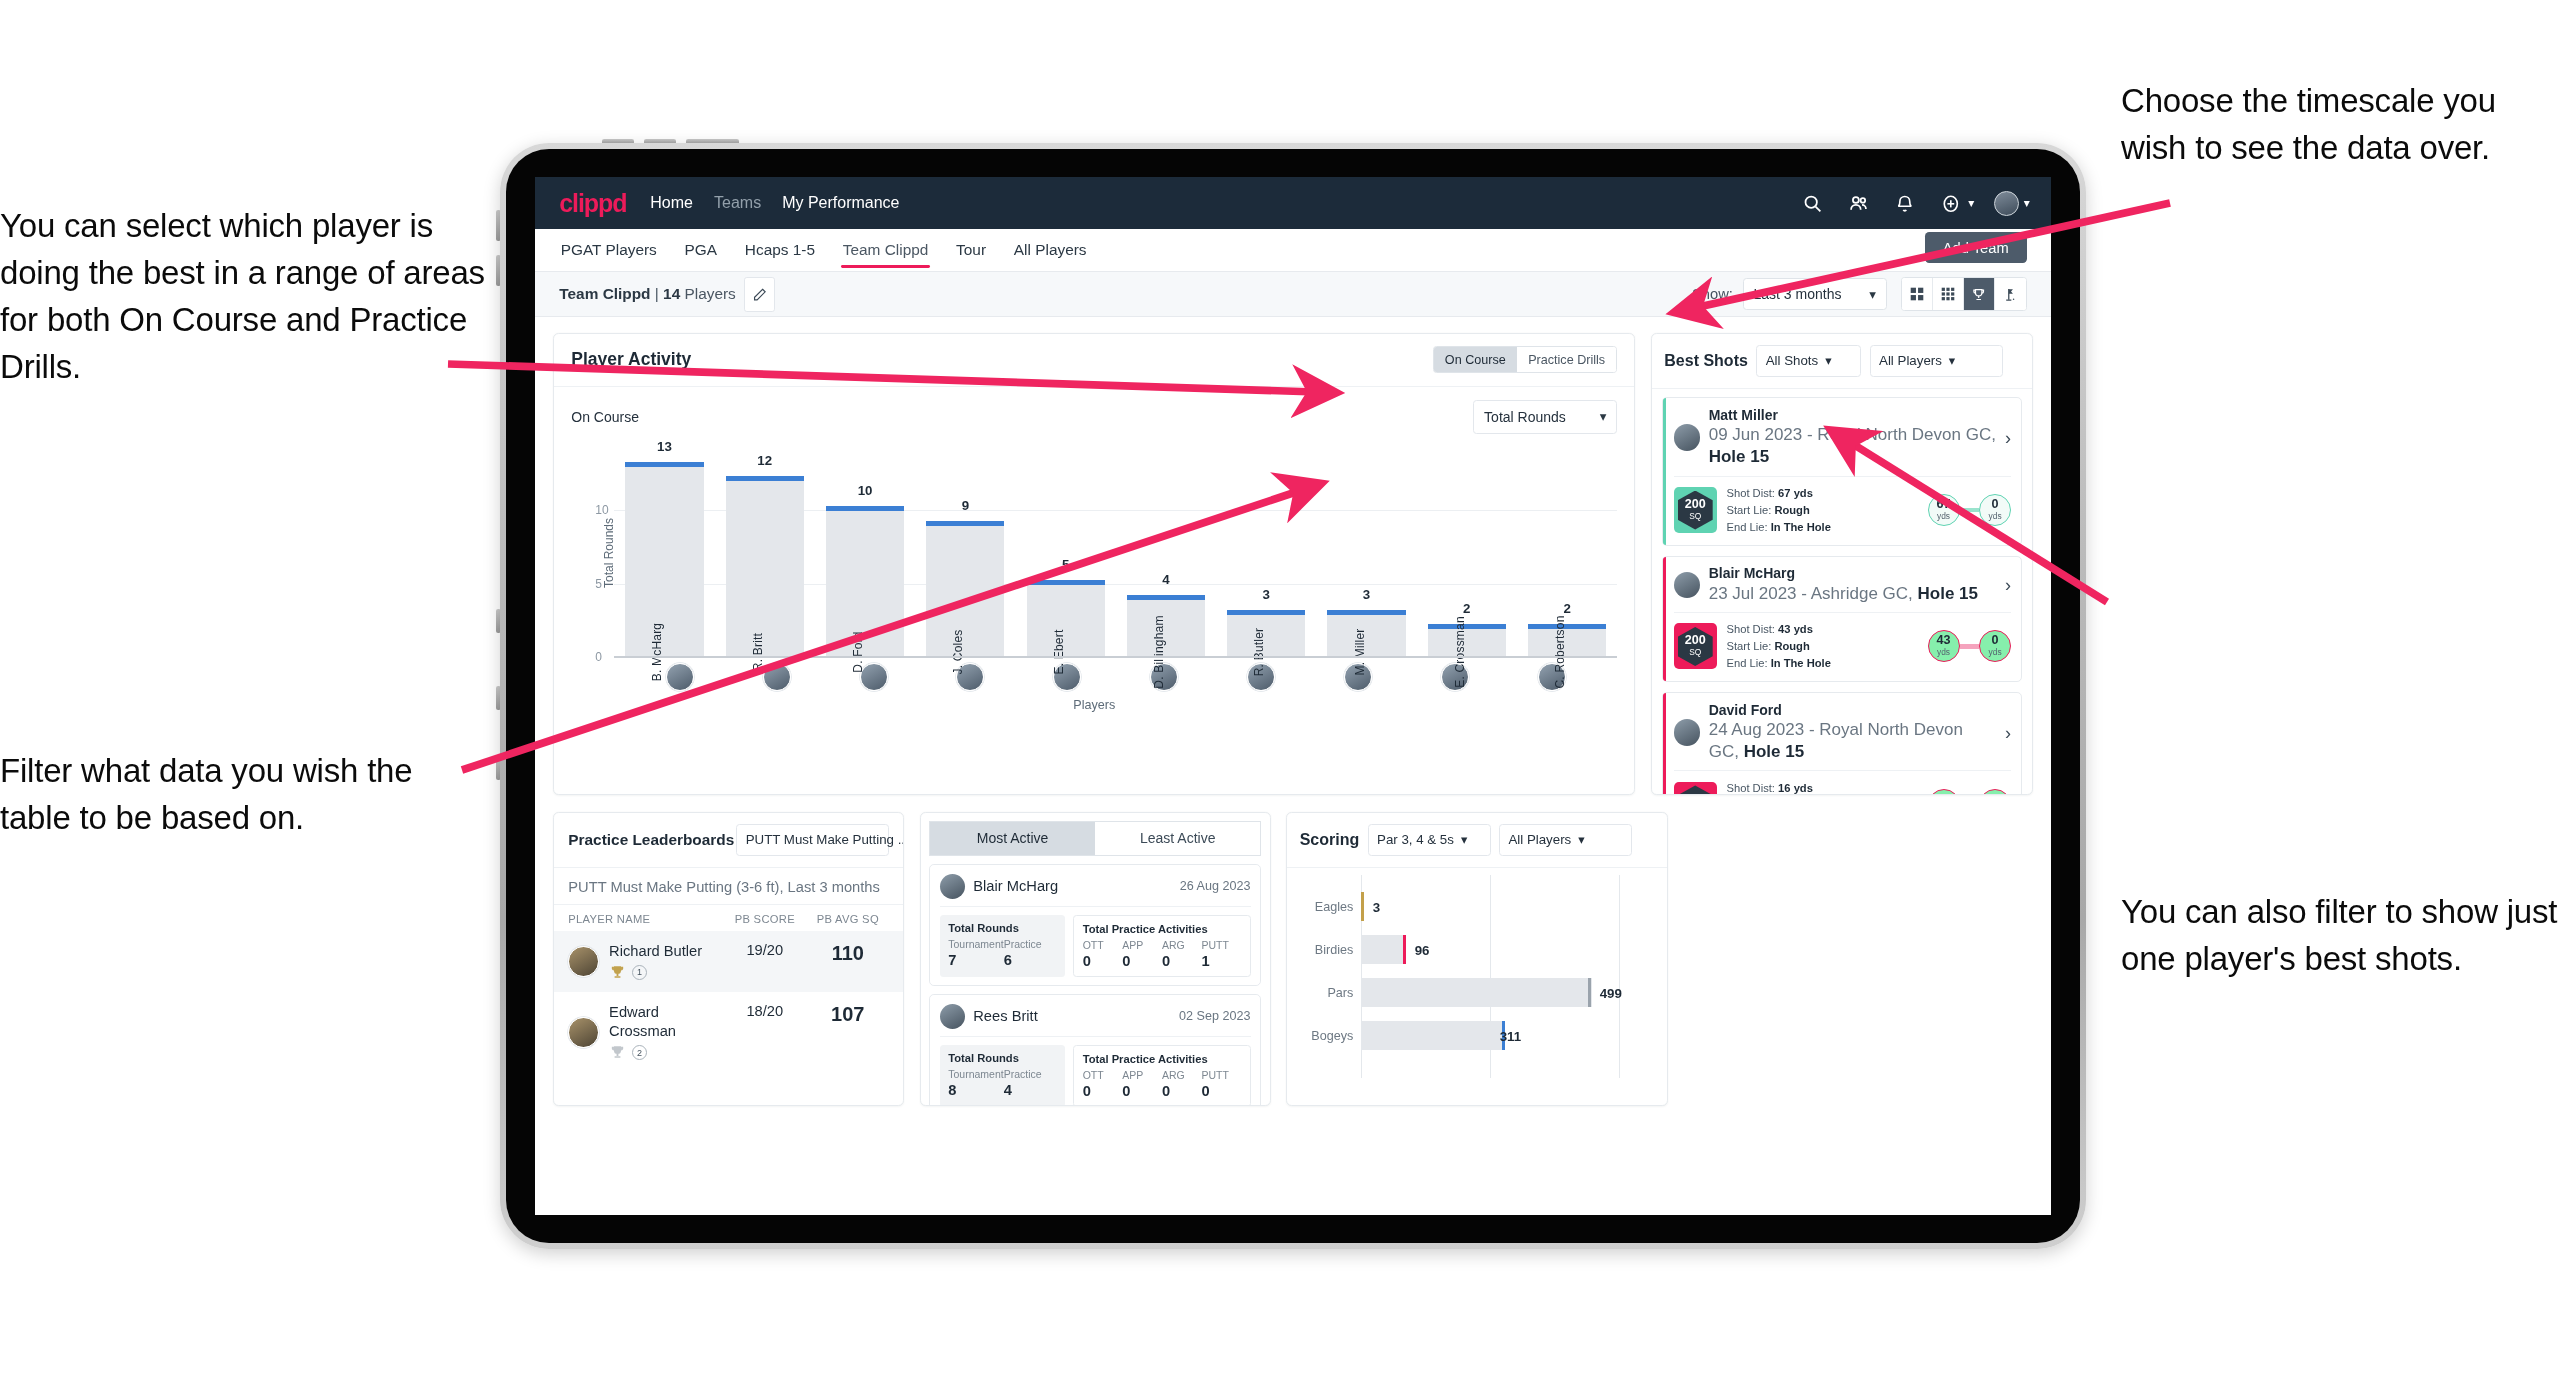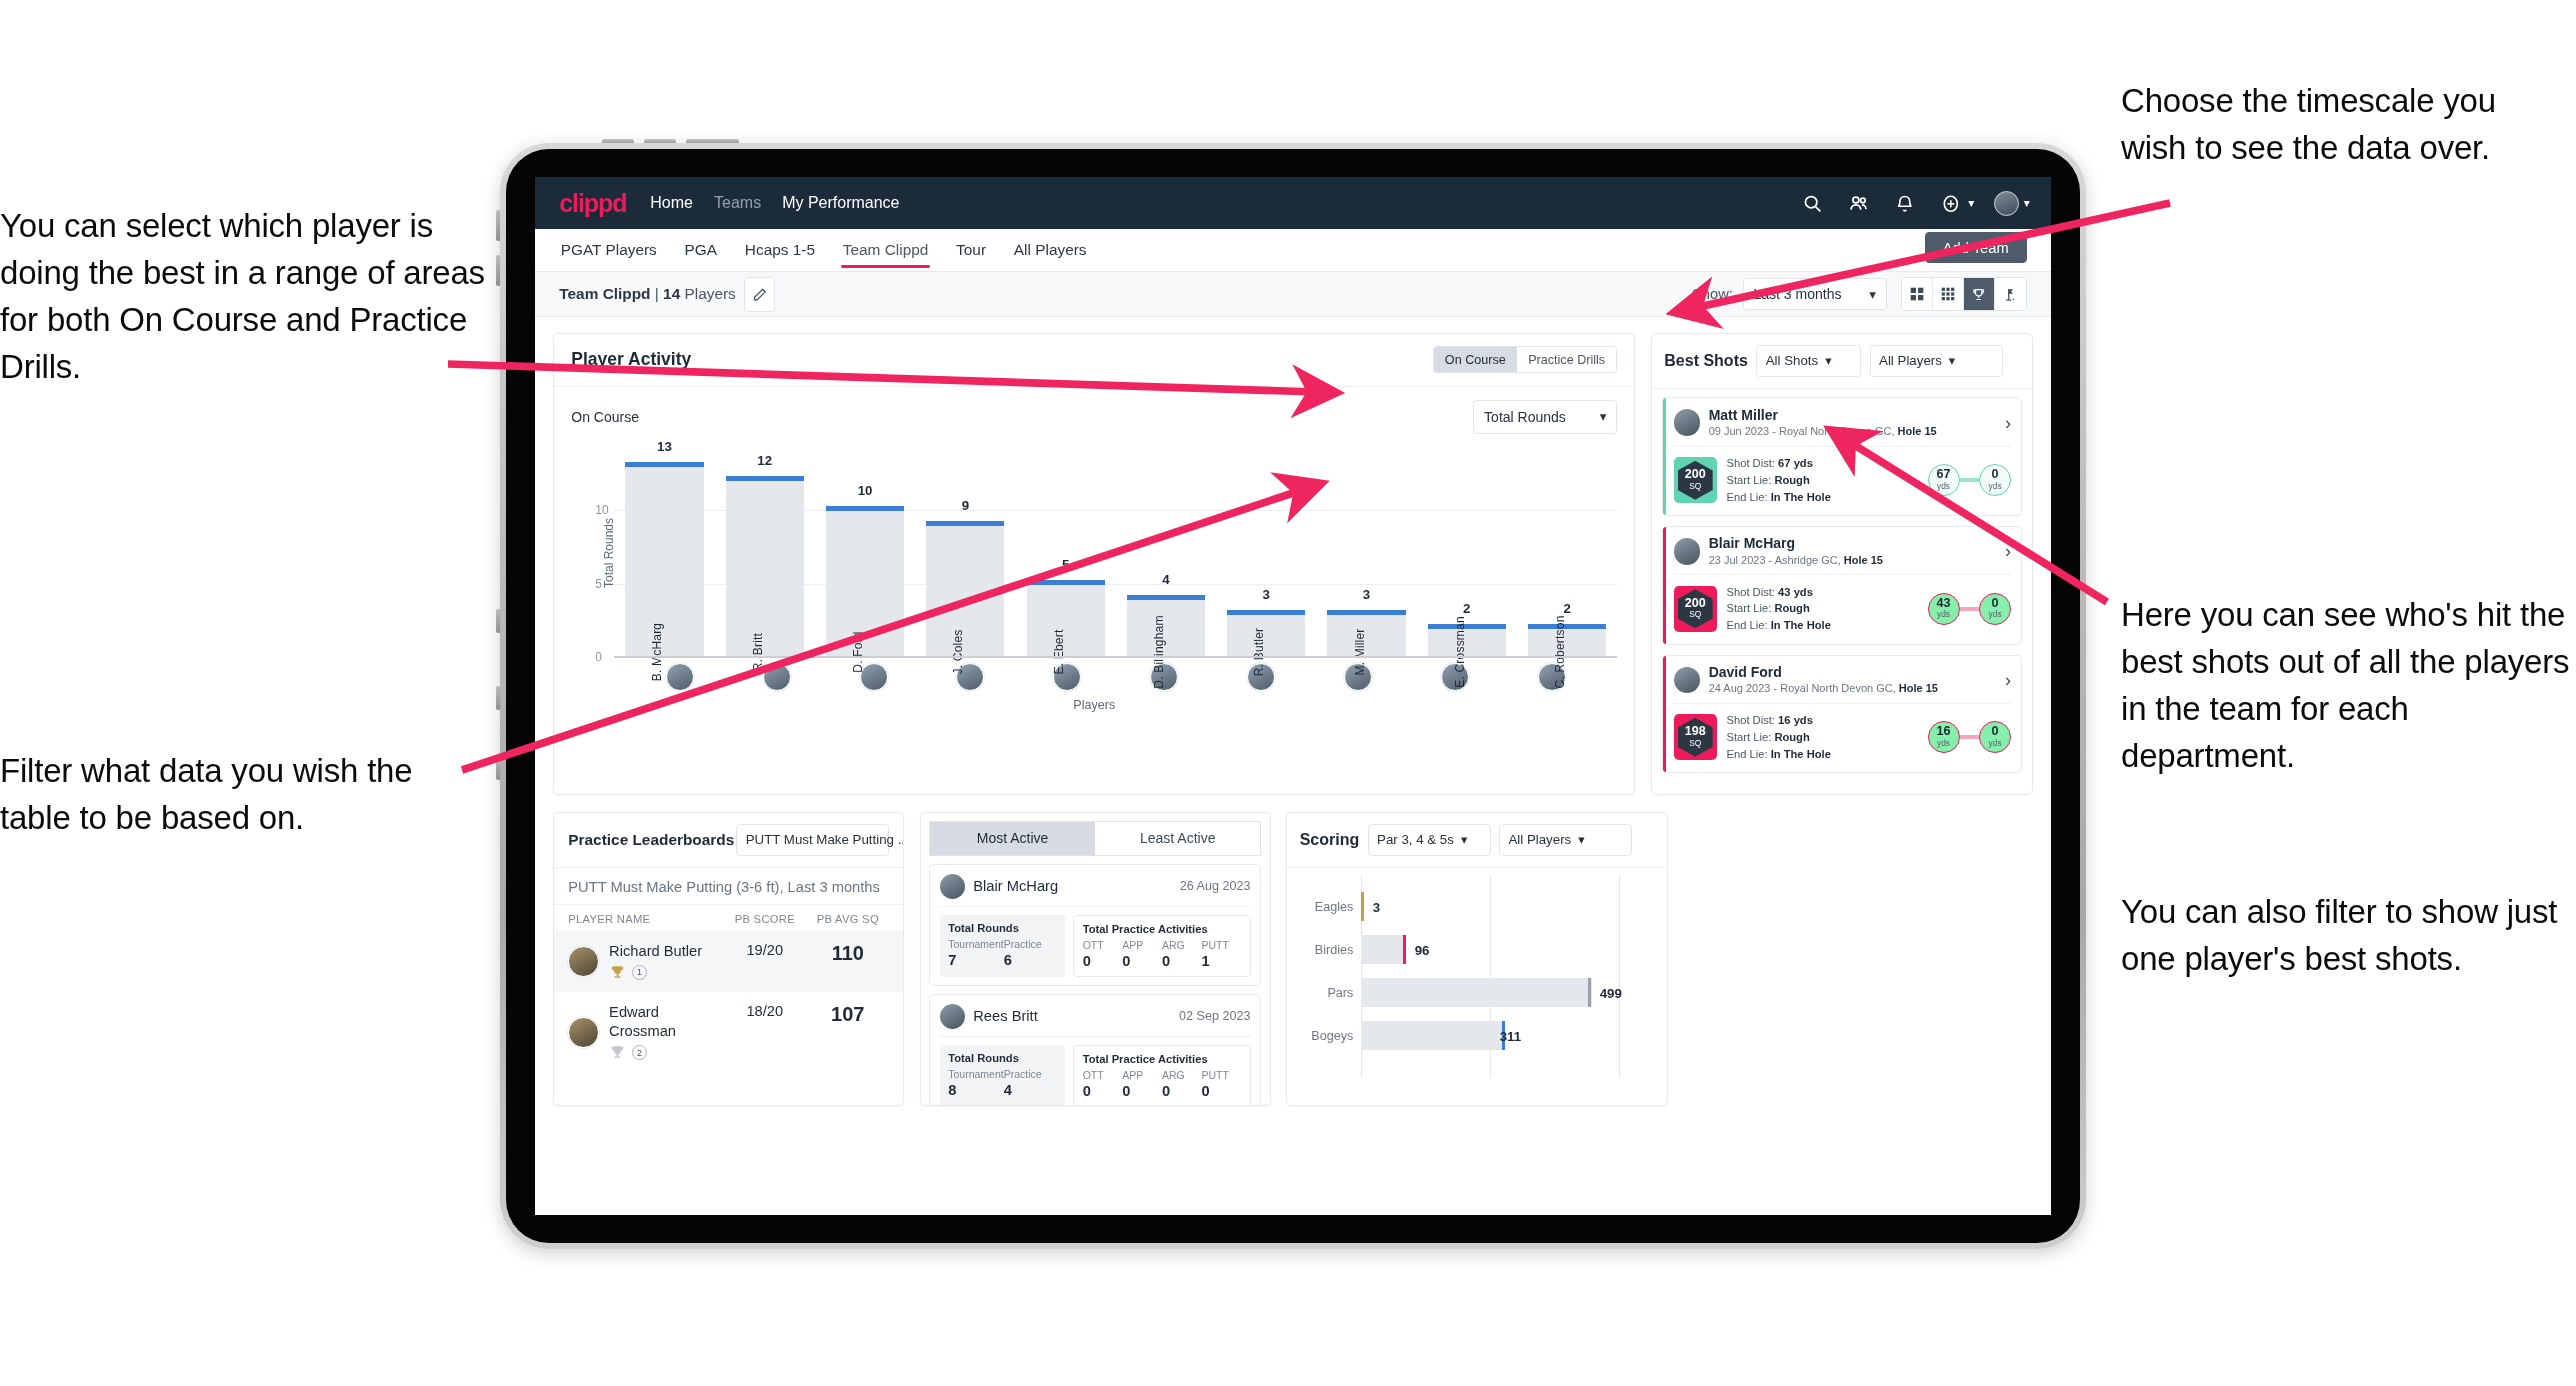--- a/index.html
+++ b/index.html
@@ -187,21 +187,21 @@
   .shot {
     border: 0.7px solid #e6eaee; border-radius: 4.9px; padding: 8.4px 9.8px 9.8px 11.2px;
     position: relative; background: #fff;
   }
   .shot::before { content:""; position: absolute; left:0; top:0; bottom:0; width: 3.5px; border-radius: 4.9px 0 0 4.9px; }
   .shot.teal::before { background: #5fd3b2; }
   .shot.pink::before { background: #ed1b5a; }
   .shot-hdr { display: flex; align-items: center; gap: 8.4px; padding-bottom: 7px; border-bottom: 0.7px solid #eef1f4; }
   .shot-av { width: 26.6px; height: 26.6px; border-radius: 50%; background: linear-gradient(150deg,#8e9daa,#46535f); flex: 0 0 26.6px; }
   .shot-name { font-size: 14px; font-weight: 700; color: #1e2a36; line-height: 1.25; }
-  .shot-meta { font-size: 11px; color: #6a7682; line-height: 1.3; }
+  .shot-meta { font-size: 17px; color: #6a7682; line-height: 1.3; }
   .shot-meta b { color: #1e2a36; }
   .chev { margin-left: auto; color: #3c4a57; font-size: 18px; line-height: 1; }
   .shot-body { display: flex; align-items: center; gap: 9.8px; padding-top: 8.4px; }
   .hexbox { width: 43px; height: 46px; border-radius: 4.9px; display: flex; align-items: center; justify-content: center; flex: 0 0 43px; }
   .hexbox.teal { background: #5fd3b2; }
   .hexbox.pink { background: #ed1b5a; }
   .hex {
     width: 35px; height: 39px; background: #2b3844; color: #fff;
     clip-path: polygon(50% 0%, 100% 25%, 100% 75%, 50% 100%, 0% 75%, 0% 25%);
     display: flex; flex-direction: column; align-items: center; justify-content: center;
@@ -274,21 +274,20 @@
   .sc-val { position: absolute; top: 50%; transform: translateY(-50%); font-size: 13.3px; font-weight: 700; color: #1e2a36; }
 </style>
 </head>
 <body>
 
 <div id="stage">
 
   <div class="anno" id="anno-left-top">You can select which player is doing the best in a range of areas for both On Course and Practice Drills.</div>
   <div class="anno" id="anno-left-bot">Filter what data you wish the table to be based on.</div>
   <div class="anno" id="anno-right-top">Choose the timescale you wish to see the data over.</div>
-  <div class="anno" id="anno-right-mid">Here you can see who's hit the best shots out of all the players in the team for each department.</div>
   <div class="anno" id="anno-right-bot">You can also filter to show just one player's best shots.</div>
 
   <svg class="arrowsvg" viewBox="0 0 3680 1980">
     <defs>
       <marker id="ah" markerWidth="7" markerHeight="7" refX="3.2" refY="3.5" orient="auto">
         <path d="M0,0 L7,3.5 L0,7 L2,3.5 Z" fill="#ef2560"></path>
       </marker>
     </defs>
     <path d="M640,520 L1880,560" stroke="#ef2560" stroke-width="11" fill="none" marker-end="url(#ah)"></path>
     <path d="M660,1100 L1860,700" stroke="#ef2560" stroke-width="11" fill="none" marker-end="url(#ah)"></path>

